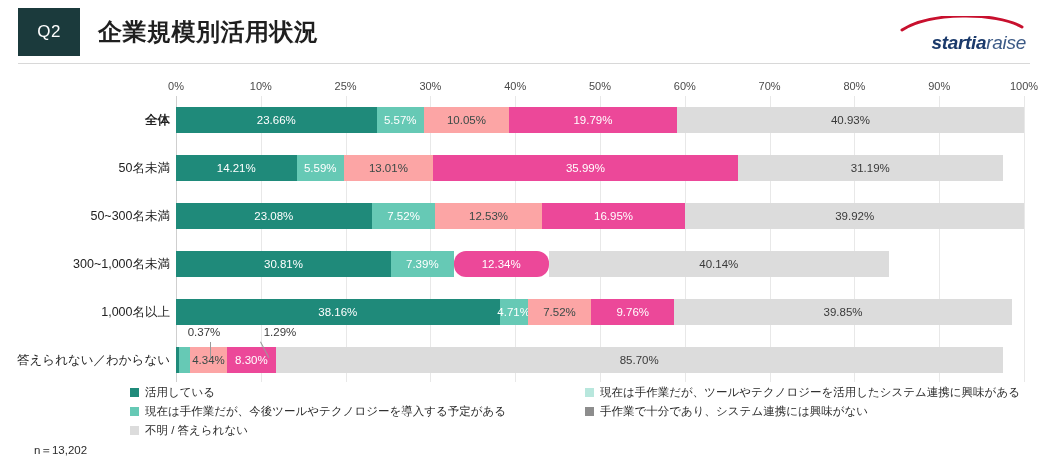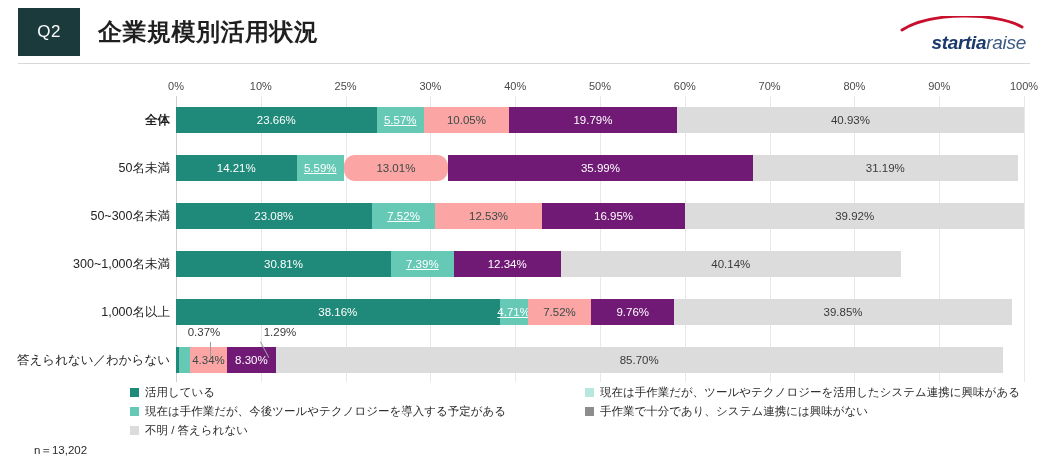--- a/index.html
+++ b/index.html
@@ -138,23 +138,23 @@
   .seg {
     height: 100%;
     display: flex;
     align-items: center;
     justify-content: center;
     font-size: 11.5px;
     white-space: nowrap;
     overflow: visible;
   }
   .seg.s0 { background: #1f8a7a; color: #ffffff; }
-  .seg.s1 { background: #66c9b5; color: #ffffff; text-decoration: underline; }
+  .seg.s1 { background: #66c9b5; color: #ffffff; }
   .seg.s2 { background: #fca5a5; color: #3a4a47; }
-  .seg.s3 { background: #701a75; color: #ffffff; }
+  .seg.s3 { background: #ec4899; color: #ffffff; }
   .seg.s4 { background: #dcdcdc; color: #3a3a3a; }
 
   
   .callouts {
     position: absolute;
     left: 176px;
     width: 848px;
     top: 4px;
     height: 22px;
   }
@@ -258,41 +258,41 @@
           <div class="seg s2" style="width: 85.224px;">10.05%</div>
           <div class="seg s3" style="width: 167.819px;">19.79%</div>
           <div class="seg s4" style="width: 347.086px;">40.93%</div>
         </div>
       </div>
       <div class="row">
         <div class="row-label">50名未満</div>
         <div class="bar-track">
           <div class="seg s0" style="width: 120.501px;">14.21%</div>
           <div class="seg s1" style="width: 47.4032px;">5.59%</div>
-          <div class="seg s2" style="width: 104px; border-radius: 11px;">13.01%</div>
+          <div class="seg s2" style="width: 89px;">13.01%</div>
           <div class="seg s3" style="width: 305.195px;">35.99%</div>
           <div class="seg s4" style="width: 264.491px;">31.19%</div>
         </div>
       </div>
       <div class="row">
         <div class="row-label">50~300名未満</div>
         <div class="bar-track">
           <div class="seg s0" style="width: 195.718px;">23.08%</div>
           <div class="seg s1" style="width: 63.7696px;">7.52%</div>
           <div class="seg s2" style="width: 106.254px;">12.53%</div>
           <div class="seg s3" style="width: 143.736px;">16.95%</div>
           <div class="seg s4" style="width: 338.522px;">39.92%</div>
         </div>
       </div>
       <div class="row">
         <div class="row-label">300~1,000名未満</div>
         <div class="bar-track">
           <div class="seg s0" style="width: 215px;">30.81%</div>
           <div class="seg s1" style="width: 62.6672px;">7.39%</div>
-          <div class="seg s3" style="width: 107px;">12.34%</div>
+          <div class="seg s3" style="width: 95px; border-radius: 12px;">12.34%</div>
           <div class="seg s4" style="width: 340.387px;">40.14%</div>
         </div>
       </div>
       <div class="row">
         <div class="row-label">1,000名以上</div>
         <div class="bar-track">
           <div class="seg s0" style="width: 323.597px;">38.16%</div>
           <div class="seg s1" style="width: 28px;">4.71%</div>
           <div class="seg s2" style="width: 63.7696px;">7.52%</div>
           <div class="seg s3" style="width: 82.7648px;">9.76%</div>

